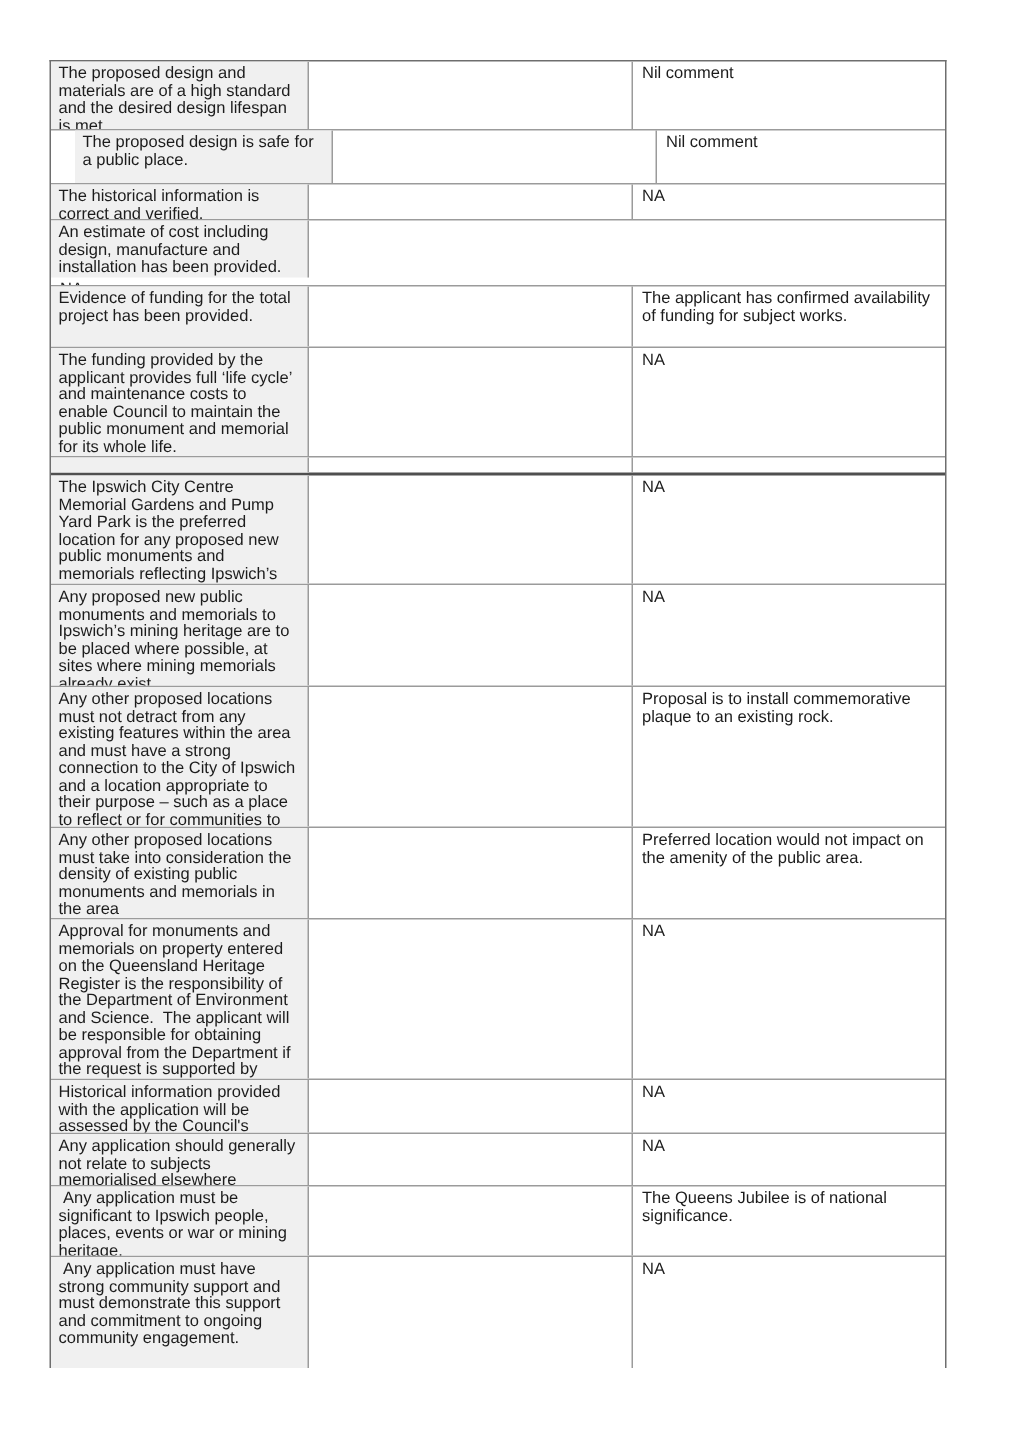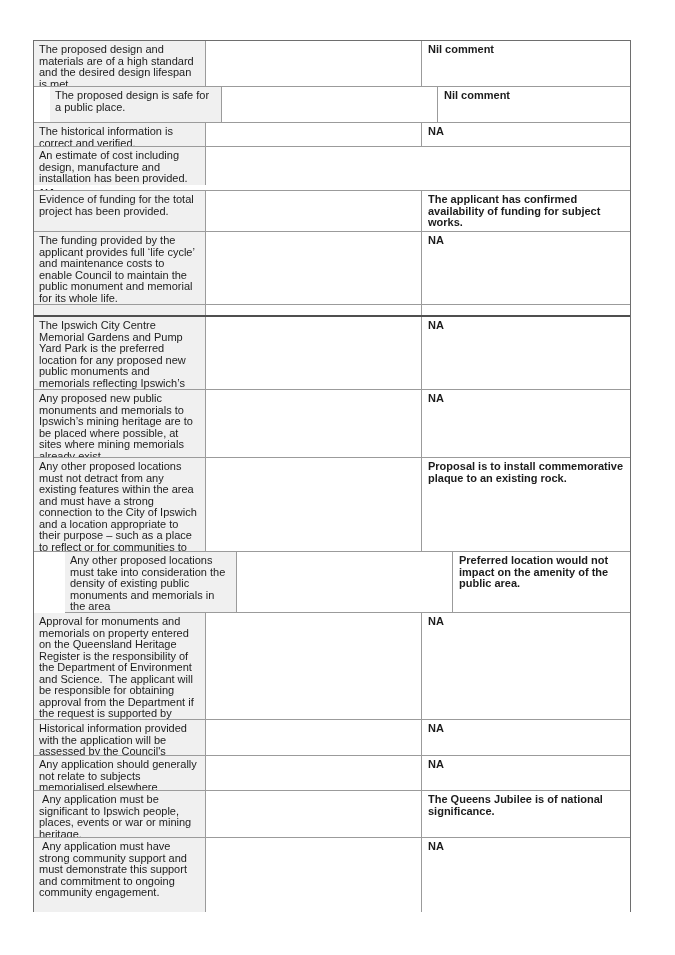--- a/index.html
+++ b/index.html
@@ -56,21 +56,20 @@
     border-right: 1px solid var(--inner-border, #9b9b9b);
     padding: 3px 6px 2px 5px;
   }
   .c2 {
     width: 216px;
     border-right: 1px solid var(--inner-border, #9b9b9b);
   }
   .c3 {
     flex: 1;
     padding: 3px 3px 2px 6px;
-    font-weight: bold;
   }
 </style>
 </head>
 <body style="--page-bg: #ffffff; --shade: #f0f0f0; --inner-border: #9b9b9b; --outer-border: #6e6e6e; --section-border: #4f4f4f;">
 
 <div class="page">
   <div class="table-clip" id="assessment-table">
       <div class="row" style="height: 46px;">
     <div class="cell c1">The proposed design and materials are of a high standard and the desired design lifespan is met.</div>
     <div class="cell c2"></div>
@@ -114,21 +113,21 @@
       <div class="row" style="height: 68px;">
     <div class="cell c1">Any proposed new public monuments and memorials to Ipswich’s mining heritage are to be placed where possible, at sites where mining memorials already exist</div>
     <div class="cell c2"></div>
     <div class="cell c3">NA</div>
   </div>
       <div class="row" style="height: 94px;">
     <div class="cell c1">Any other proposed locations must not detract from any existing features within the area and must have a strong connection to the City of Ipswich and a location appropriate to their purpose – such as a place to reflect or for communities to gather.</div>
     <div class="cell c2"></div>
     <div class="cell c3">Proposal is to install commemorative plaque to an existing rock.</div>
   </div>
-      <div class="row" style="height: 61px; margin-left: 31px;">
+      <div class="row" style="height: 61px;">
     <div class="cell c1">Any other proposed locations must take into consideration the density of existing public monuments and memorials in the area</div>
     <div class="cell c2"></div>
     <div class="cell c3">Preferred location would not impact on the amenity of the public area.</div>
   </div>
       <div class="row" style="height: 107px;">
     <div class="cell c1">Approval for monuments and memorials on property entered on the Queensland Heritage Register is the responsibility of the Department of Environment and Science.  The applicant will be responsible for obtaining approval from the Department if the request is supported by Council</div>
     <div class="cell c2"></div>
     <div class="cell c3">NA</div>
   </div>
       <div class="row" style="height: 36px;">

